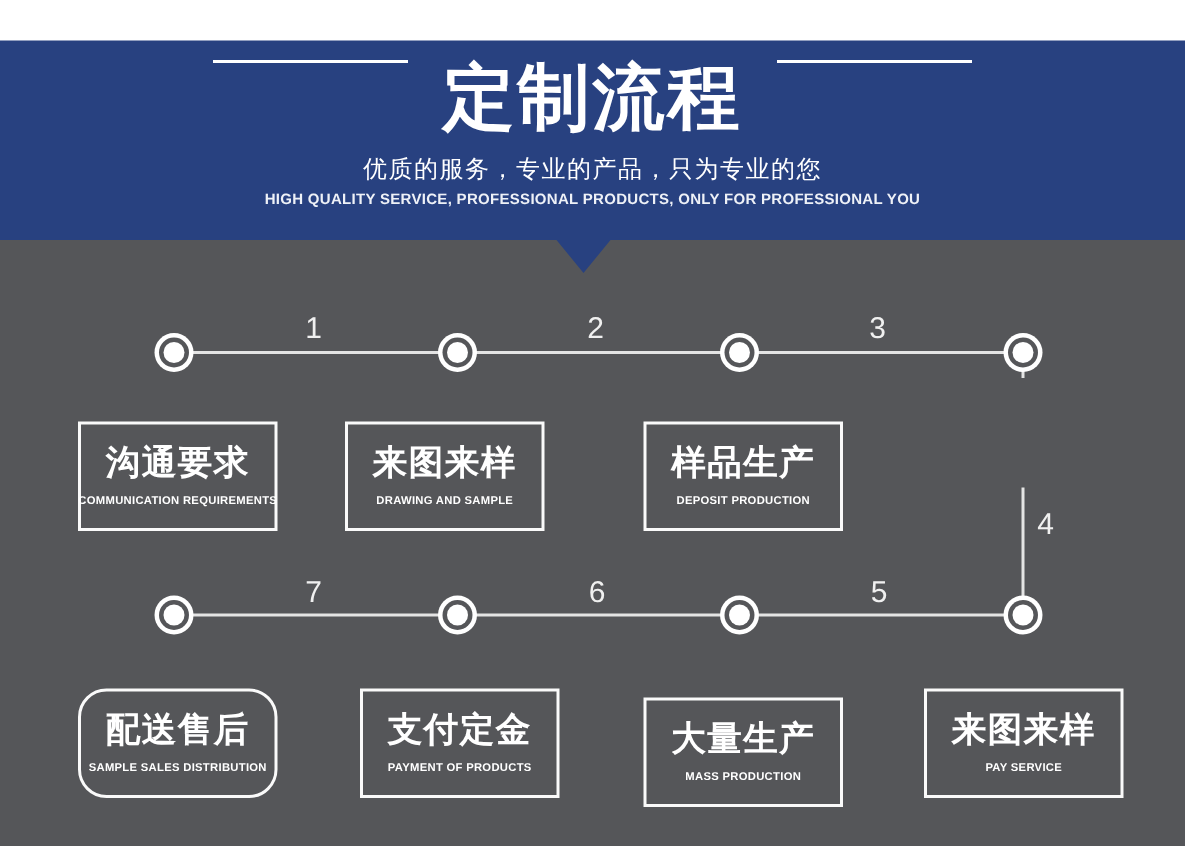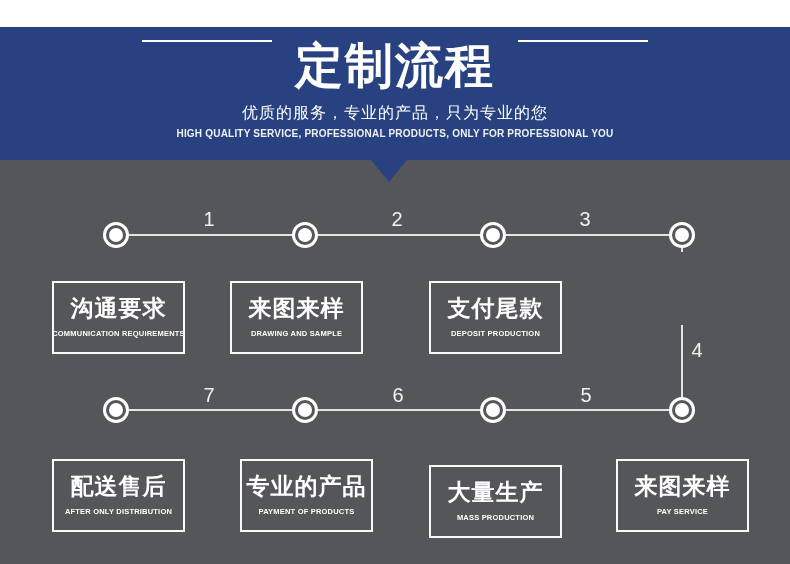--- a/index.html
+++ b/index.html
@@ -85,30 +85,30 @@
 
     <div class="step-box" style="left:52px; top:92px;">
       <div class="cn">沟通要求</div>
       <div class="en">COMMUNICATION REQUIREMENTS</div>
     </div>
     <div class="step-box" style="left:230px; top:92px;">
       <div class="cn">来图来样</div>
       <div class="en">DRAWING AND SAMPLE</div>
     </div>
     <div class="step-box" style="left:429px; top:92px;">
-      <div class="cn">支付尾款</div>
+      <div class="cn">样品生产</div>
       <div class="en">DEPOSIT PRODUCTION</div>
     </div>
 
-    <div class="step-box" style="left:52px; top:270px;">
+    <div class="step-box" style="left:52px; top:270px;border-radius:19px;">
       <div class="cn">配送售后</div>
-      <div class="en">AFTER ONLY DISTRIBUTION</div>
+      <div class="en">SAMPLE SALES DISTRIBUTION</div>
     </div>
     <div class="step-box" style="left:240px; top:270px;">
-      <div class="cn">专业的产品</div>
+      <div class="cn">支付定金</div>
       <div class="en">PAYMENT OF PRODUCTS</div>
     </div>
     <div class="step-box" style="left:429px; top:276px;">
       <div class="cn">大量生产</div>
       <div class="en">MASS PRODUCTION</div>
     </div>
     <div class="step-box" style="left:616px; top:270px;">
       <div class="cn">来图来样</div>
       <div class="en">PAY SERVICE</div>
     </div>

